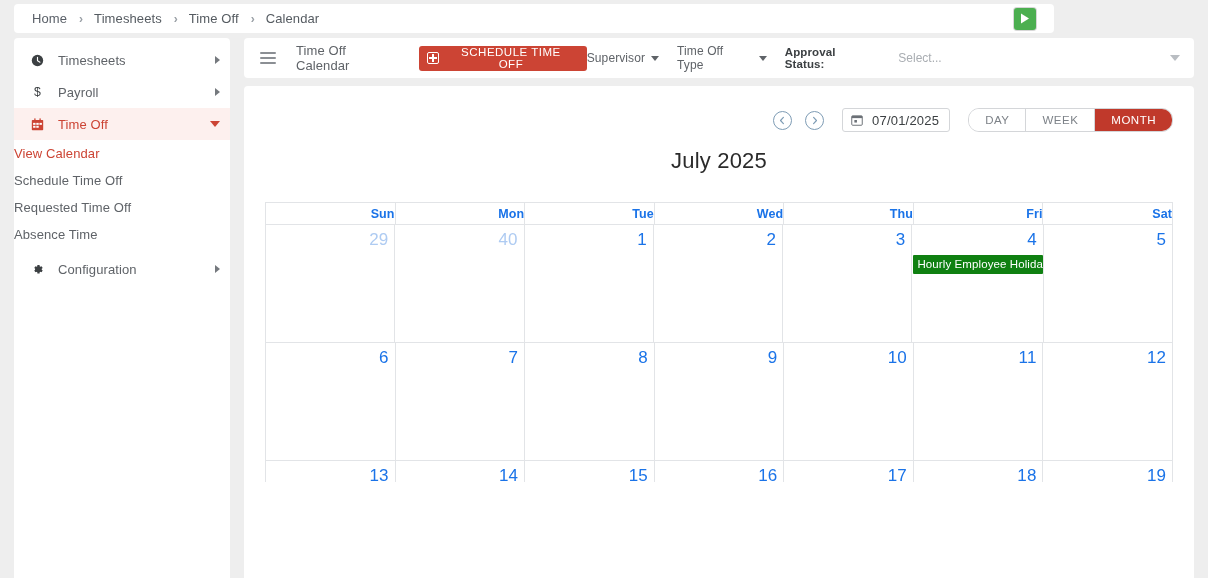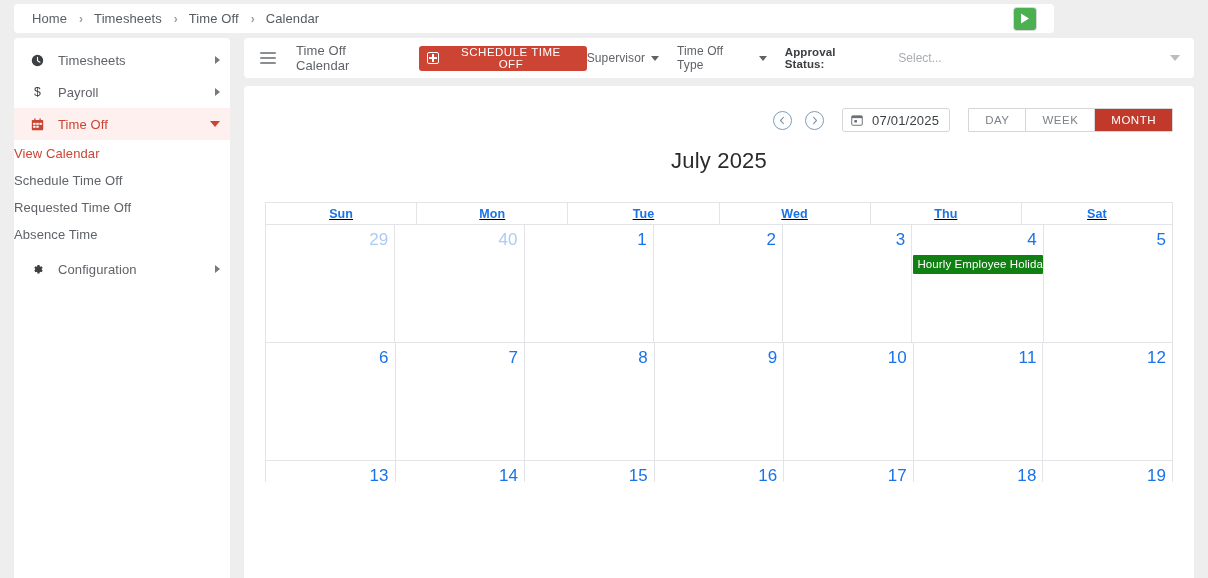--- a/index.html
+++ b/index.html
@@ -204,21 +204,21 @@
     height: 24px;
     padding: 0 10px 0 8px;
     margin-left: 5px;
     background: #fff;
     cursor: pointer;
   }
   .date-field .cal-ico { margin-right: 9px; display: flex; }
   .date-field .dtxt { font-size: 13px; color: #3c4043; letter-spacing: .2px; }
   .seg {
     display: flex; margin-left: 18px;
-    border-radius: 1px; overflow: hidden;
+    border-radius: 11px; overflow: hidden;
     border: 1px solid #d4d6d9;
     height: 24px;
   }
   .seg div {
     font-size: 11.5px; color: #7d8288;
     padding: 0 16px;
     display: flex; align-items: center;
     border-right: 1px solid #d4d6d9;
     letter-spacing: .5px;
     cursor: pointer;
@@ -237,21 +237,21 @@
   }
 
   .grid {
     margin: 28px 21px 0 21px;
     border-left: 1px solid #e2e4e7;
     border-top: 1px solid #e2e4e7;
   }
   .grid-row { display: flex; }
   .grid-row.head .cell {
     height: 22px;
-    display: flex; align-items: center; justify-content: center; text-decoration: underline;
+    display: flex; align-items: center; justify-content: flex-end;
   }
   .cell {
     width: 131.3px; flex: 1 1 0;
     border-right: 1px solid #e2e4e7;
     border-bottom: 1px solid #e2e4e7;
     position: relative;
   }
   .dow {
     font-size: 12.5px; color: #1a73e8; font-weight: bold;
     letter-spacing: .1px;
@@ -428,20 +428,23 @@
       <div class="cell">
             <span class="dow">Tue</span>
           </div>
       <div class="cell">
             <span class="dow">Wed</span>
           </div>
       <div class="cell">
             <span class="dow">Thu</span>
           </div>
       <div class="cell">
+            <span class="dow">Fri</span>
+          </div>
+      <div class="cell">
             <span class="dow">Sat</span>
           </div>
     </div>
     <div id="weeks-host">
           <div class="grid-row week">
             <div class="cell">
               <span class="daynum muted">29</span>
             </div>
             <div class="cell">
               <span class="daynum muted">40</span>

